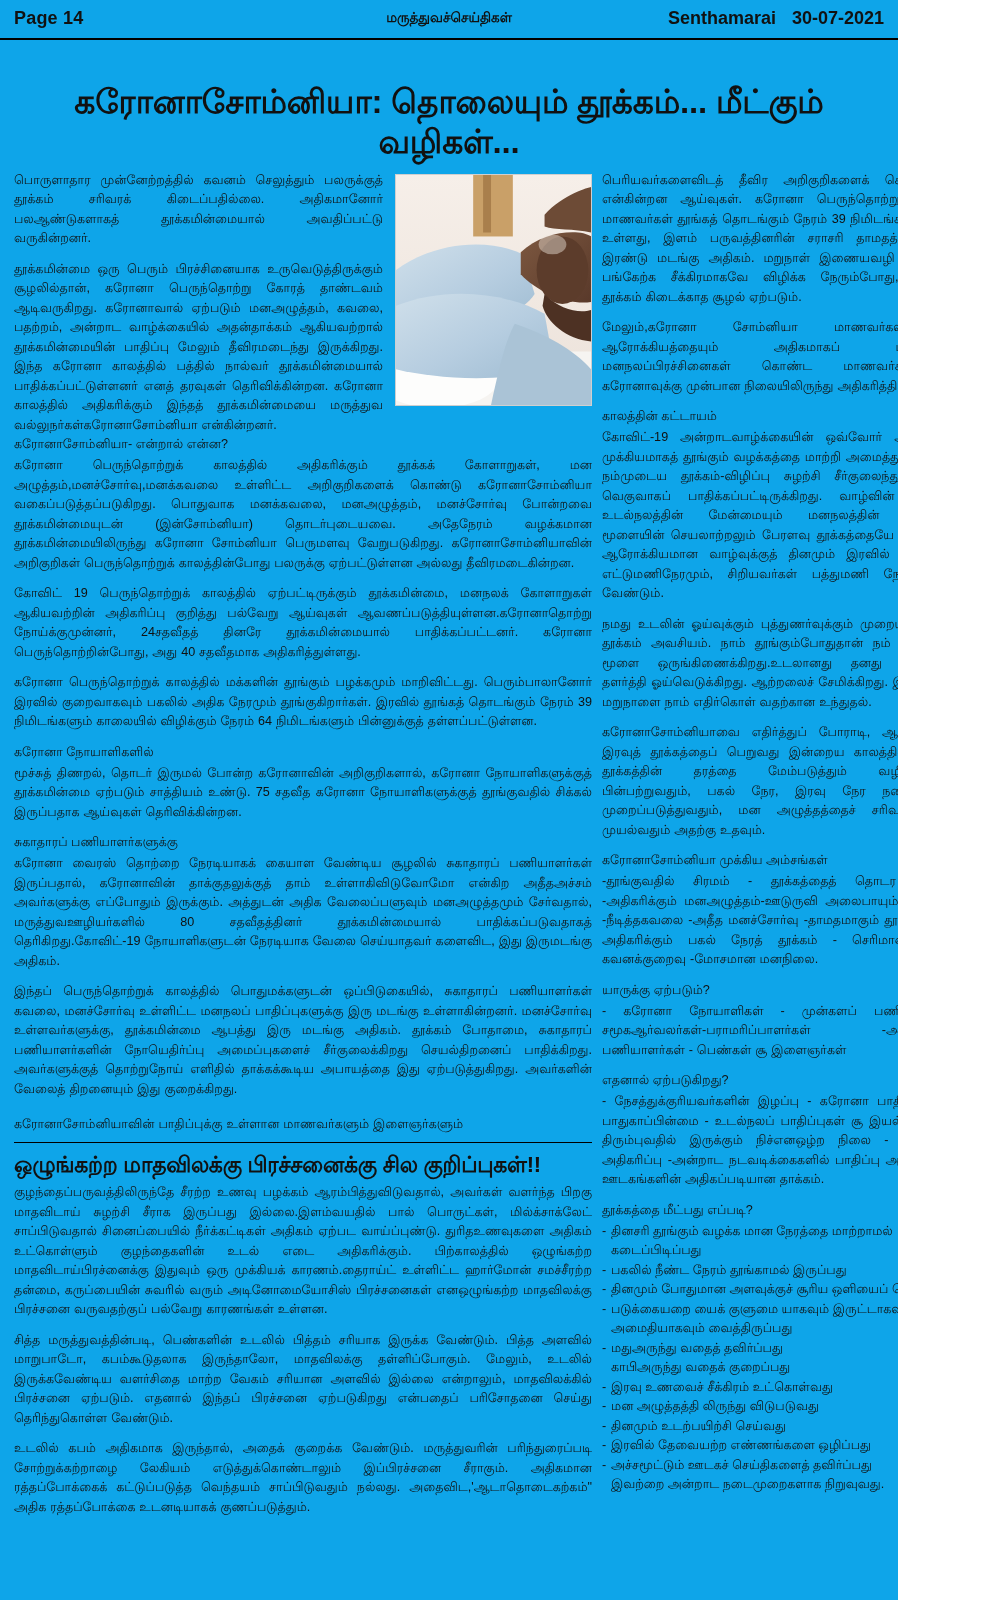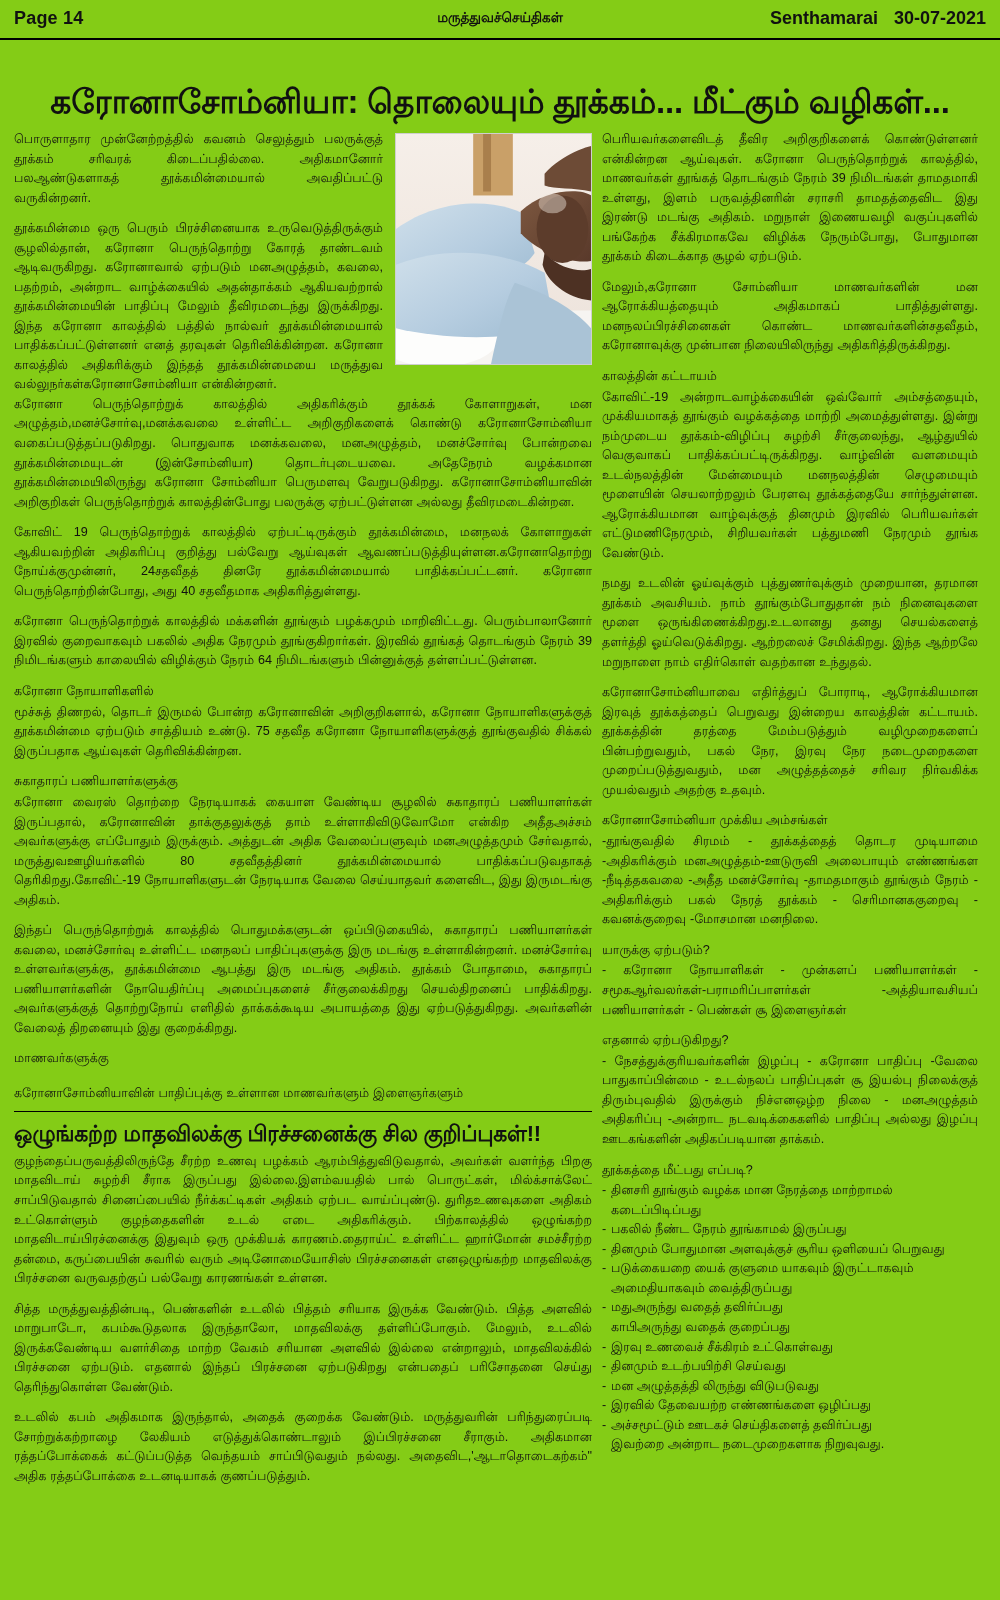--- a/index.html
+++ b/index.html
@@ -5,24 +5,24 @@
   html, body {
     margin: 0;
     padding: 0;
     background: #ffffff;
   }
   body {
     font-family: "Liberation Sans", "DejaVu Sans", sans-serif;
     color: #111111;
   }
   #page {
-    width: 1000px;
+    width: 898px;
     height: 1600px;
     position: relative;
-    background: #84cc16;
+    background: #0ea5e9;
     overflow: hidden;
     box-sizing: border-box;
   }
 
   
   .masthead {
     position: relative;
     height: 36px;
     padding: 0 14px;
     display: flex;
@@ -209,35 +209,35 @@
             <ellipse cx="158" cy="70" rx="14" ry="10" fill="#f0e6de" opacity="0.45"></ellipse>
             <path d="M150 120 C165 136 186 140 197 136 L197 168 C172 166 152 148 148 132 Z" fill="#4d3123"></path>
             <path d="M120 150 C150 160 180 176 197 196 L197 232 L96 232 C104 196 110 168 120 150 Z" fill="#aac3d6"></path>
           </svg>
         </div>
 
         <p class="tx">பொருளாதார முன்னேற்றத்தில் கவனம் செலுத்தும் பலருக்குத் தூக்கம் சரிவரக் கிடைப்பதில்லை. அதிகமானோர் பலஆண்டுகளாகத் தூக்கமின்மையால் அவதிப்பட்டு வருகின்றனர்.</p>
         <p class="tx">தூக்கமின்மை ஒரு பெரும் பிரச்சினையாக உருவெடுத்திருக்கும் சூழலில்தான், கரோனா பெருந்தொற்று கோரத் தாண்டவம் ஆடிவருகிறது. கரோனாவால் ஏற்படும் மனஅழுத்தம், கவலை, பதற்றம், அன்றாட வாழ்க்கையில் அதன்தாக்கம் ஆகியவற்றால் தூக்கமின்மையின் பாதிப்பு மேலும் தீவிரமடைந்து இருக்கிறது. இந்த கரோனா காலத்தில் பத்தில் நால்வர் தூக்கமின்மையால் பாதிக்கப்பட்டுள்ளனர் எனத் தரவுகள் தெரிவிக்கின்றன. கரோனா காலத்தில் அதிகரிக்கும் இந்தத் தூக்கமின்மையை மருத்துவ வல்லுநர்கள்கரோனாசோம்னியா என்கின்றனர்.</p>
       </div>
 
+      <h3 class="sub">கரோனாசோம்னியா- என்றால் என்ன?</h3>
       <p class="tx">கரோனா பெருந்தொற்றுக் காலத்தில் அதிகரிக்கும் தூக்கக் கோளாறுகள், மன அழுத்தம்,மனச்சோர்வு,மனக்கவலை உள்ளிட்ட அறிகுறிகளைக் கொண்டு கரோனாசோம்னியா வகைப்படுத்தப்படுகிறது. பொதுவாக மனக்கவலை, மனஅழுத்தம், மனச்சோர்வு போன்றவை தூக்கமின்மையுடன் (இன்சோம்னியா) தொடர்புடையவை. அதேநேரம் வழக்கமான தூக்கமின்மையிலிருந்து கரோனா சோம்னியா பெருமளவு வேறுபடுகிறது. கரோனாசோம்னியாவின் அறிகுறிகள் பெருந்தொற்றுக் காலத்தின்போது பலருக்கு ஏற்பட்டுள்ளன அல்லது தீவிரமடைகின்றன.</p>
 
       <p class="tx">கோவிட் 19 பெருந்தொற்றுக் காலத்தில் ஏற்பட்டிருக்கும் தூக்கமின்மை, மனநலக் கோளாறுகள் ஆகியவற்றின் அதிகரிப்பு குறித்து பல்வேறு ஆய்வுகள் ஆவணப்படுத்தியுள்ளன.கரோனாதொற்று நோய்க்குமுன்னர், 24சதவீதத் தினரே தூக்கமின்மையால் பாதிக்கப்பட்டனர். கரோனா பெருந்தொற்றின்போது, அது 40 சதவீதமாக அதிகரித்துள்ளது.</p>
 
       <p class="tx">கரோனா பெருந்தொற்றுக் காலத்தில் மக்களின் தூங்கும் பழக்கமும் மாறிவிட்டது. பெரும்பாலானோர் இரவில் குறைவாகவும் பகலில் அதிக நேரமும் தூங்குகிறார்கள். இரவில் தூங்கத் தொடங்கும் நேரம் 39 நிமிடங்களும் காலையில் விழிக்கும் நேரம் 64 நிமிடங்களும் பின்னுக்குத் தள்ளப்பட்டுள்ளன.</p>
 
       <h3 class="sub">கரோனா நோயாளிகளில்</h3>
       <p class="tx">மூச்சுத் திணறல், தொடர் இருமல் போன்ற கரோனாவின் அறிகுறிகளால், கரோனா நோயாளிகளுக்குத் தூக்கமின்மை ஏற்படும் சாத்தியம் உண்டு. 75 சதவீத கரோனா நோயாளிகளுக்குத் தூங்குவதில் சிக்கல் இருப்பதாக ஆய்வுகள் தெரிவிக்கின்றன.</p>
 
       <h3 class="sub">சுகாதாரப் பணியாளர்களுக்கு</h3>
       <p class="tx">கரோனா வைரஸ் தொற்றை நேரடியாகக் கையாள வேண்டிய சூழலில் சுகாதாரப் பணியாளர்கள் இருப்பதால், கரோனாவின் தாக்குதலுக்குத் தாம் உள்ளாகிவிடுவோமோ என்கிற அதீதஅச்சம் அவர்களுக்கு எப்போதும் இருக்கும். அத்துடன் அதிக வேலைப்பளுவும் மனஅழுத்தமும் சேர்வதால், மருத்துவஊழியர்களில் 80 சதவீதத்தினர் தூக்கமின்மையால் பாதிக்கப்படுவதாகத் தெரிகிறது.கோவிட்-19 நோயாளிகளுடன் நேரடியாக வேலை செய்யாதவர் களைவிட, இது இருமடங்கு அதிகம்.</p>
 
       <p class="tx">இந்தப் பெருந்தொற்றுக் காலத்தில் பொதுமக்களுடன் ஒப்பிடுகையில், சுகாதாரப் பணியாளர்கள் கவலை, மனச்சோர்வு உள்ளிட்ட மனநலப் பாதிப்புகளுக்கு இரு மடங்கு உள்ளாகின்றனர். மனச்சோர்வு உள்ளவர்களுக்கு, தூக்கமின்மை ஆபத்து இரு மடங்கு அதிகம். தூக்கம் போதாமை, சுகாதாரப் பணியாளர்களின் நோயெதிர்ப்பு அமைப்புகளைச் சீர்குலைக்கிறது செயல்திறனைப் பாதிக்கிறது. அவர்களுக்குத் தொற்றுநோய் எளிதில் தாக்கக்கூடிய அபாயத்தை இது ஏற்படுத்துகிறது. அவர்களின் வேலைத் திறனையும் இது குறைக்கிறது.</p>
 
-      <h3 class="sub">மாணவர்களுக்கு</h3>
       <p class="tx tight">கரோனாசோம்னியாவின் பாதிப்புக்கு உள்ளான மாணவர்களும் இளைஞர்களும்</p>
 
       <div class="rule-thin"></div>
 
       <div class="headline2">ஒழுங்கற்ற மாதவிலக்கு பிரச்சனைக்கு சில குறிப்புகள்!!</div>
 
       <p class="tx">குழந்தைப்பருவத்திலிருந்தே சீரற்ற உணவு பழக்கம் ஆரம்பித்துவிடுவதால், அவர்கள் வளர்ந்த பிறகு மாதவிடாய் சுழற்சி சீராக இருப்பது இல்லை.இளம்வயதில் பால் பொருட்கள், மில்க்சாக்லேட் சாப்பிடுவதால் சினைப்பையில் நீர்க்கட்டிகள் அதிகம் ஏற்பட வாய்ப்புண்டு. துரிதஉணவுகளை அதிகம் உட்கொள்ளும் குழந்தைகளின் உடல் எடை அதிகரிக்கும். பிற்காலத்தில் ஒழுங்கற்ற மாதவிடாய்பிரச்னைக்கு இதுவும் ஒரு முக்கியக் காரணம்.தைராய்ட் உள்ளிட்ட ஹார்மோன் சமச்சீரற்ற தன்மை, கருப்பையின் சுவரில் வரும் அடினோமையோசிஸ் பிரச்சனைகள் எனஒழுங்கற்ற மாதவிலக்கு பிரச்சனை வருவதற்குப் பல்வேறு காரணங்கள் உள்ளன.</p>
       <p class="tx">சித்த மருத்துவத்தின்படி, பெண்களின் உடலில் பித்தம் சரியாக இருக்க வேண்டும். பித்த அளவில் மாறுபாடோ, கபம்கூடுதலாக இருந்தாலோ, மாதவிலக்கு தள்ளிப்போகும். மேலும், உடலில் இருக்கவேண்டிய வளர்சிதை மாற்ற வேகம் சரியான அளவில் இல்லை என்றாலும், மாதவிலக்கில் பிரச்சனை ஏற்படும். எதனால் இந்தப் பிரச்சனை ஏற்படுகிறது என்பதைப் பரிசோதனை செய்து தெரிந்துகொள்ள வேண்டும்.</p>
       <p class="tx">உடலில் கபம் அதிகமாக இருந்தால், அதைக் குறைக்க வேண்டும். மருத்துவரின் பரிந்துரைப்படி சோற்றுக்கற்றாழை லேகியம் எடுத்துக்கொண்டாலும் இப்பிரச்சனை சீராகும். அதிகமான ரத்தப்போக்கைக் கட்டுப்படுத்த வெந்தயம் சாப்பிடுவதும் நல்லது. அதைவிட,'ஆடாதொடைகற்கம்" அதிக ரத்தப்போக்கை உடனடியாகக் குணப்படுத்தும்.</p>
     </div>
@@ -263,22 +263,22 @@
 
       <h3 class="sub">தூக்கத்தை மீட்பது எப்படி?</h3>
       <ul class="bullets" id="recovery-list">
           <li>தினசரி தூங்கும் வழக்க மான நேரத்தை மாற்றாமல் கடைப்பிடிப்பது</li>
           <li>பகலில் நீண்ட நேரம் தூங்காமல் இருப்பது</li>
           <li>தினமும் போதுமான அளவுக்குச் சூரிய ஒளியைப் பெறுவது</li>
           <li>படுக்கையறை யைக் குளுமை யாகவும் இருட்டாகவும் அமைதியாகவும் வைத்திருப்பது</li>
           <li>மதுஅருந்து வதைத் தவிர்ப்பது</li>
           <li class="nodash">காபிஅருந்து வதைக் குறைப்பது</li>
           <li>இரவு உணவைச் சீக்கிரம் உட்கொள்வது</li>
+          <li>மன அழுத்தத்தி லிருந்து விடுபடுவது</li>
           <li>தினமும் உடற்பயிற்சி செய்வது</li>
-          <li>மன அழுத்தத்தி லிருந்து விடுபடுவது</li>
           <li>இரவில் தேவையற்ற எண்ணங்களை ஒழிப்பது</li>
           <li>அச்சமூட்டும் ஊடகச் செய்திகளைத் தவிர்ப்பது</li>
           <li class="nodash">இவற்றை அன்றாட நடைமுறைகளாக நிறுவுவது.</li>
         </ul>
     </div>
 
   </div>
 </div>
 
 </body></html>

